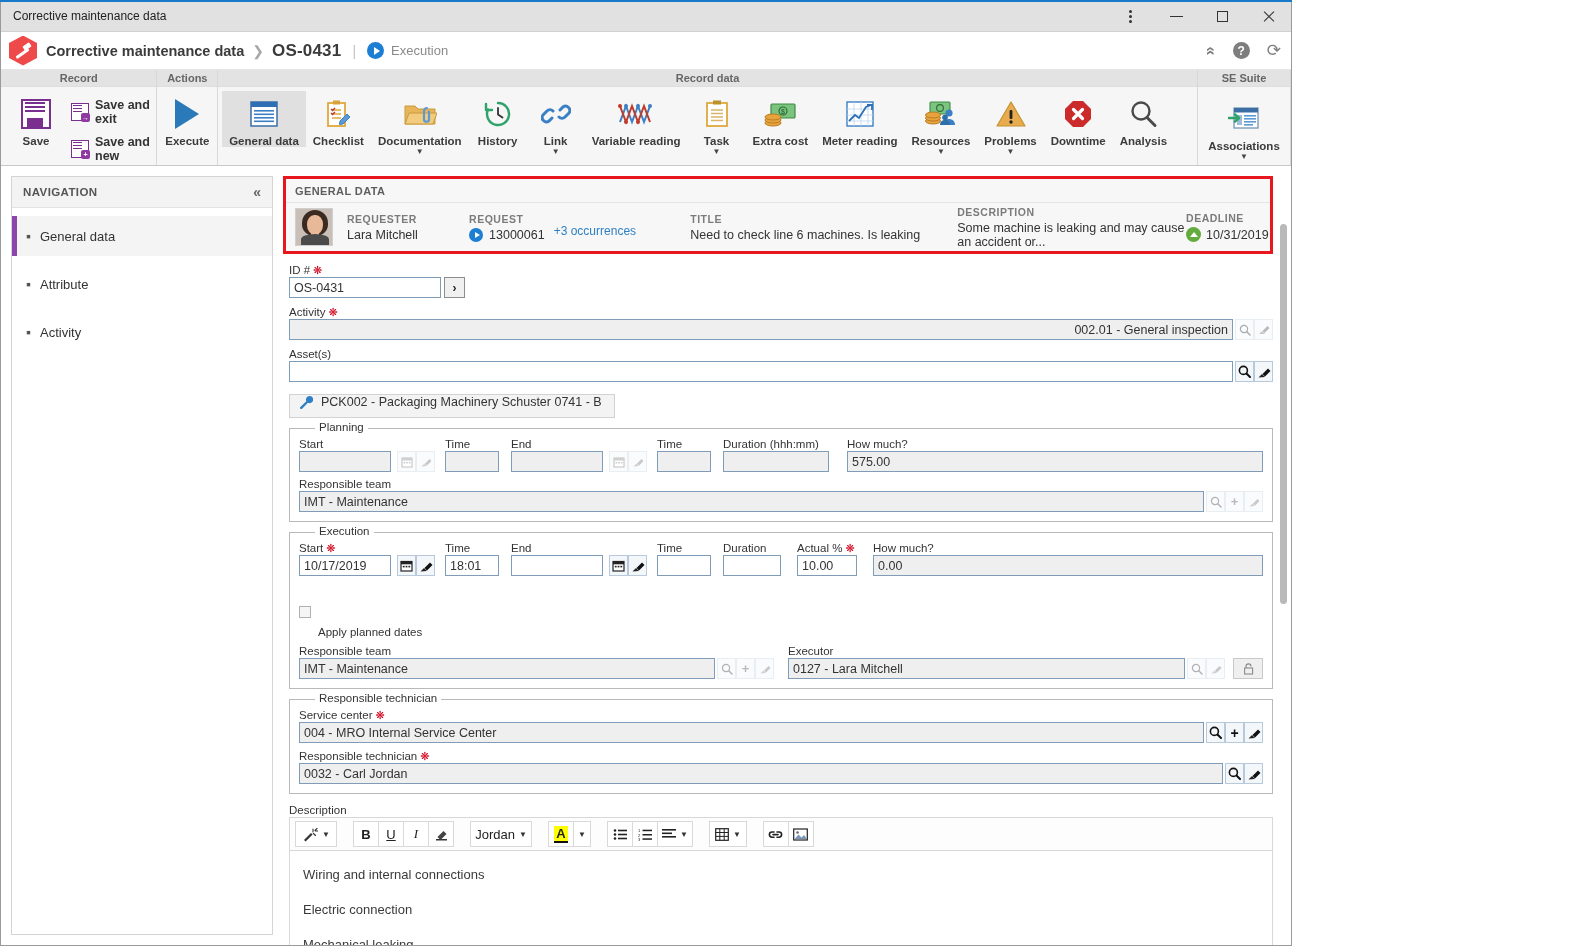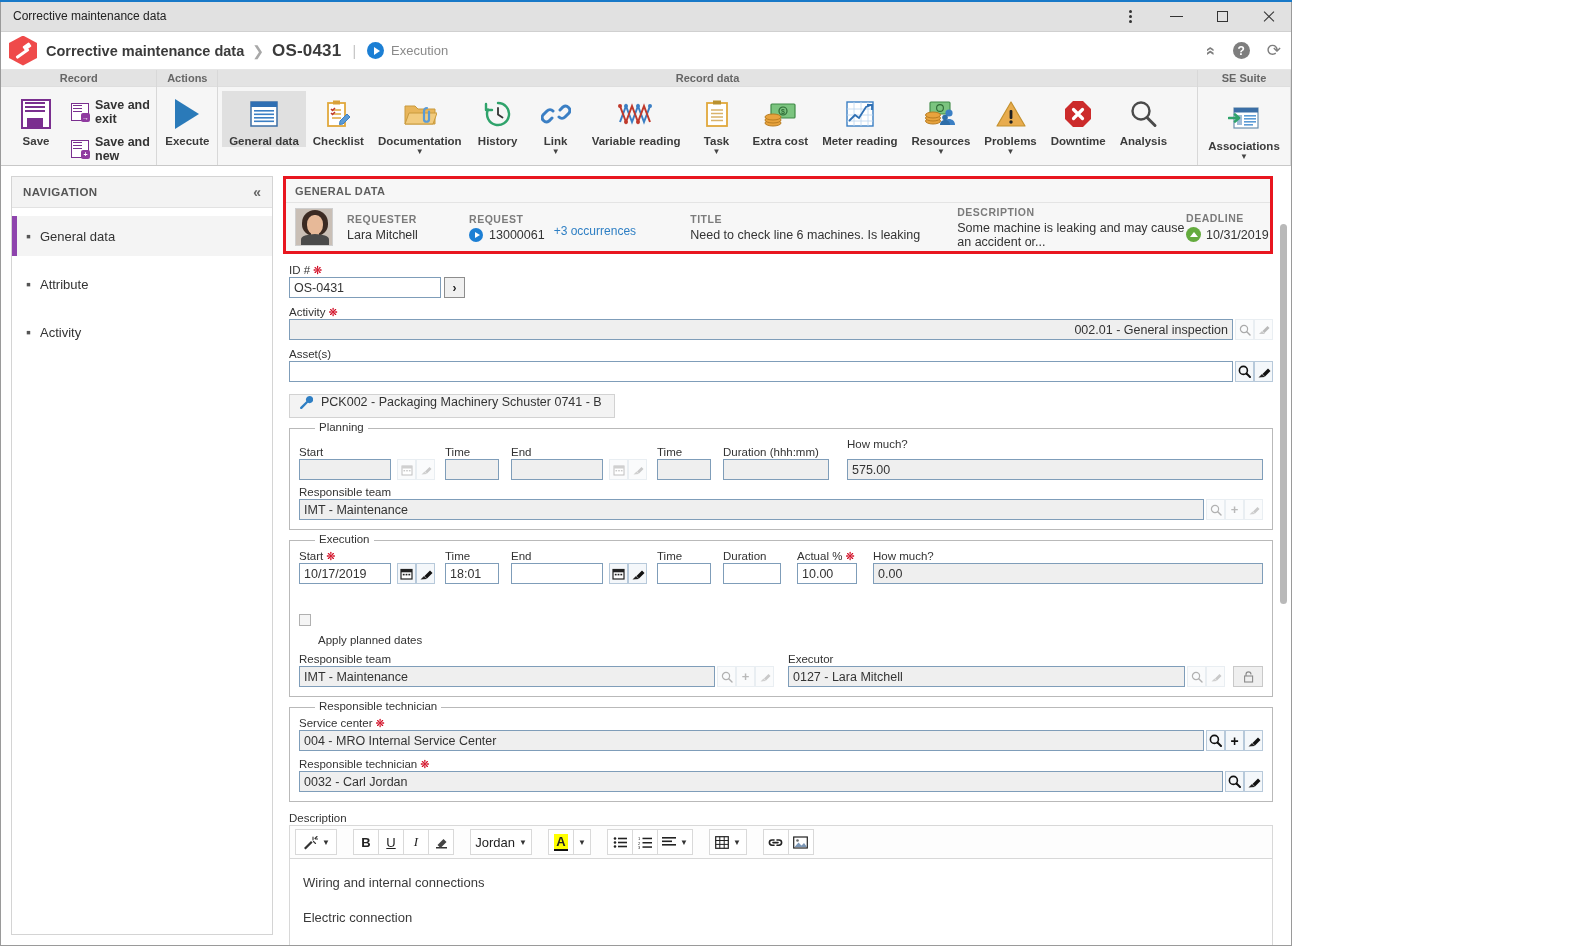--- a/index.html
+++ b/index.html
@@ -793,21 +793,21 @@
             <div class="sub" style="width:58px">
               <div class="f-lbl">Time</div>
               <input class="inp ro" style="width: 54px;" value="">
             </div>
             <div class="sub" style="width:116px">
               <div class="f-lbl">Duration (hhh:mm)</div>
               <input class="inp ro" style="width: 106px;" value="">
             </div>
             <div class="sub" style="flex:1;margin-right:0">
               <div class="f-lbl">How much?</div>
-              <input class="inp ro" style="width: 100%; margin-top: 8px;" value="575.00">
+              <input class="inp ro" style="width: 100%;" value="575.00">
             </div>
           </div>
           <div class="mt6">
             <div class="f-lbl">Responsible team</div>
             <div class="row">
               <input class="inp ro" style="flex: 1 1 0%;" value="IMT - Maintenance">
               <div class="ic-sq plain ic-dim" style="margin-left:2px">
                 <svg width="12" height="12" viewBox="0 0 12 12">
                     <circle cx="5" cy="5" r="3.6" fill="none" stroke="#555" stroke-width="1.2"></circle>
                     <path d="M7.8 7.8L11 11" stroke="#555" stroke-width="1.4" stroke-linecap="round"></path>

